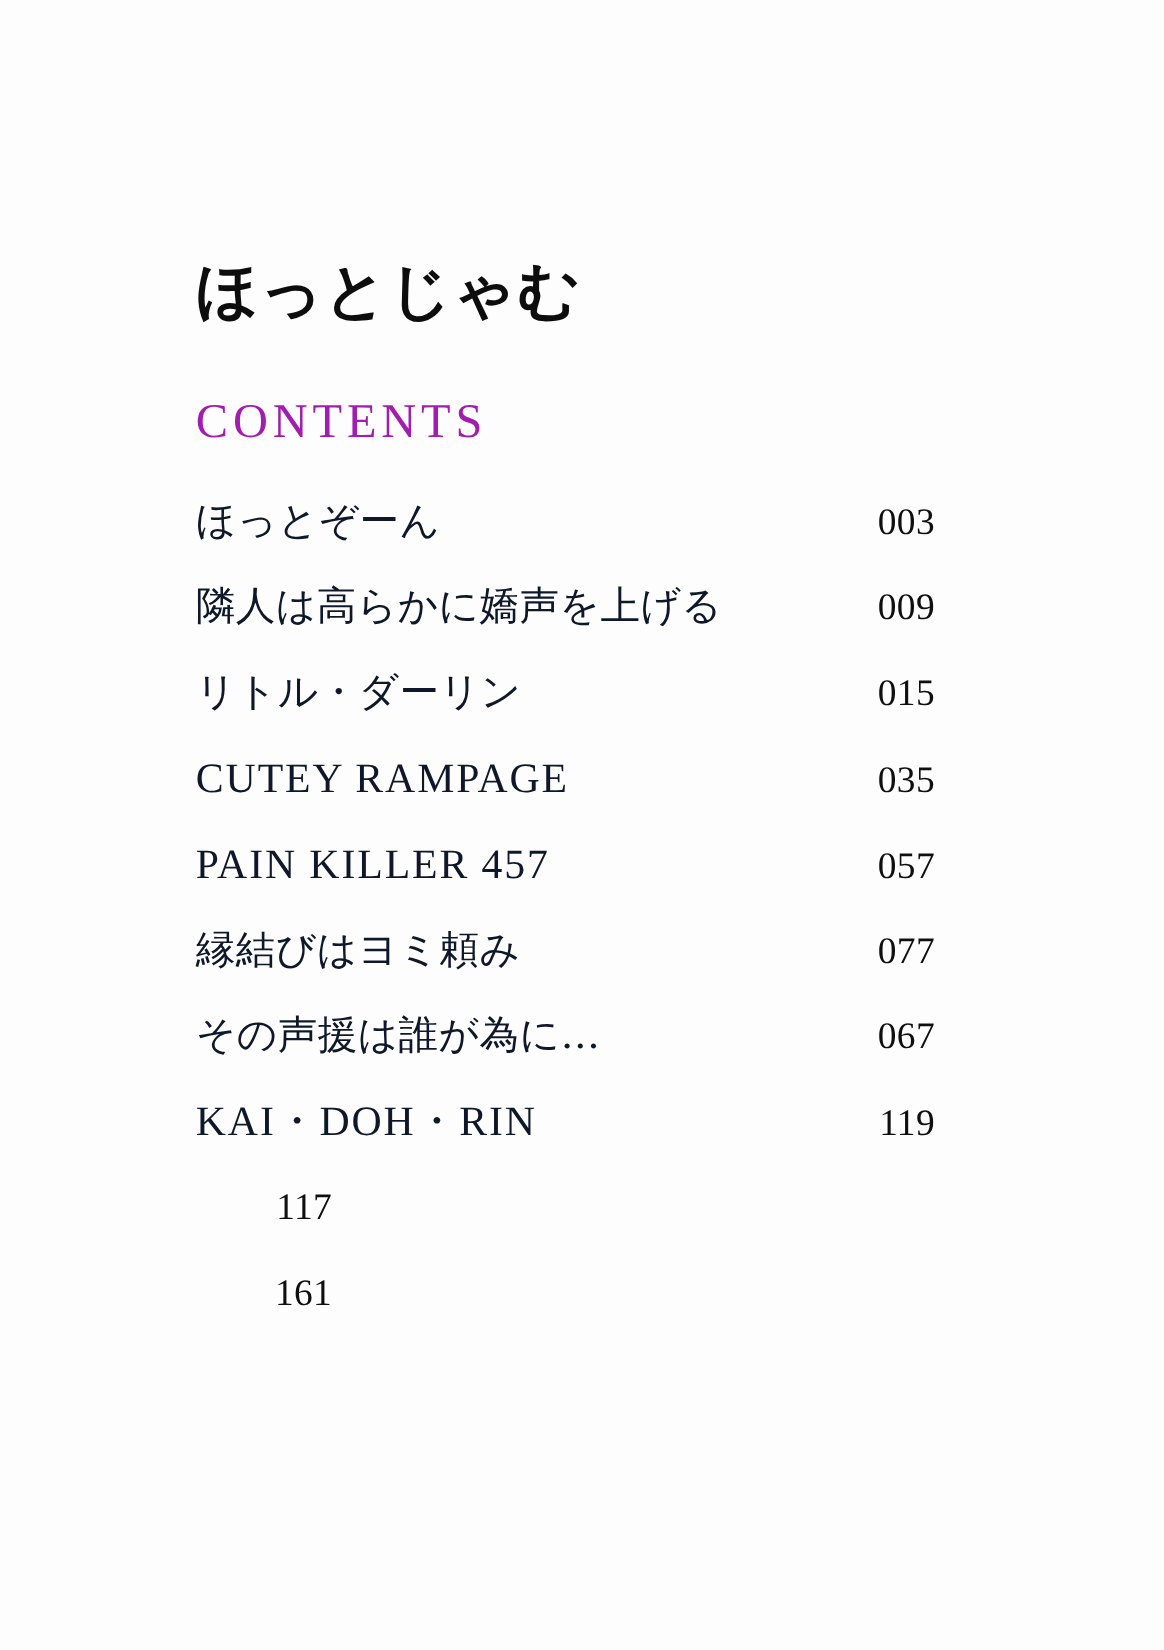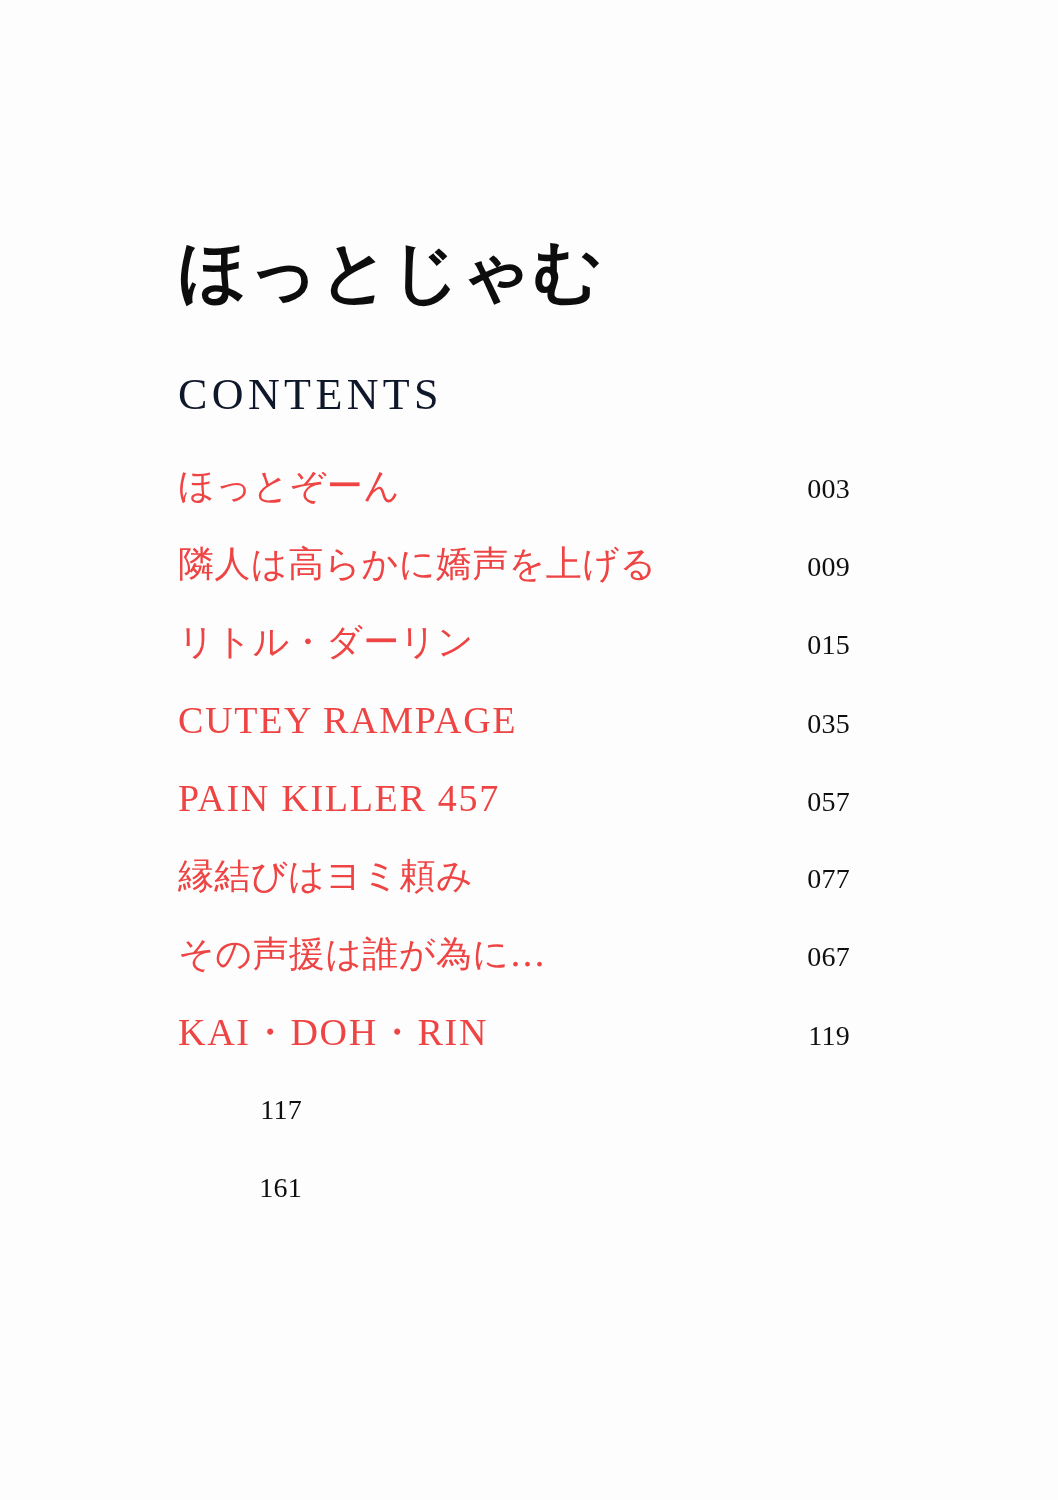--- a/index.html
+++ b/index.html
@@ -22,72 +22,72 @@
     box-sizing: border-box;
   }
   .content-area {
     position: absolute;
     left: 178px;
     top: 236px;
     width: 680px;
   }
   .book-title {
     font-family: "DejaVu Serif", serif;
-    font-size: 68px;
+    font-size: 56px;
     font-weight: 700;
     letter-spacing: 0.02em;
     line-height: 1.05;
     color: #0d0d0d;
     margin: 0 0 62px 0;
     white-space: nowrap;
   }
   .contents-heading {
     font-family: "Liberation Serif", serif;
     font-size: 44px;
     font-weight: 400;
     letter-spacing: 0.10em;
-    color: #0f172a;
+    color: #a21caf;
     margin: 0 0 42px 0;
   }
   .toc {
     display: block;
     width: 672px;
   }
   .toc-row {
     display: flex;
     align-items: baseline;
     justify-content: space-between;
     margin-bottom: 30px;
     height: 48px;
   }
   .toc-title {
     font-size: 37px;
     line-height: 48px;
-    color: #ef4444;
+    color: #0f172a;
     white-space: nowrap;
     font-weight: 400;
   }
   .toc-title.jp {
     font-family: "DejaVu Serif", serif;
     letter-spacing: 0.01em;
     font-size: 36px;
   }
   .toc-title.latin {
     font-family: "Liberation Serif", serif;
     letter-spacing: 0.045em;
     font-size: 38px;
   }
   .toc-title.mixed {
     font-family: "DejaVu Serif", serif;
     letter-spacing: 0.01em;
     font-size: 36px;
   }
   .toc-page {
     font-family: "Liberation Serif", serif;
-    font-size: 28px;
+    font-size: 34px;
     line-height: 48px;
     letter-spacing: 0.01em;
     color: #0f0f0f;
     font-weight: 400;
     min-width: 100px;
     text-align: right;
     margin-left: 24px;
   }
 </style>
 </head>

